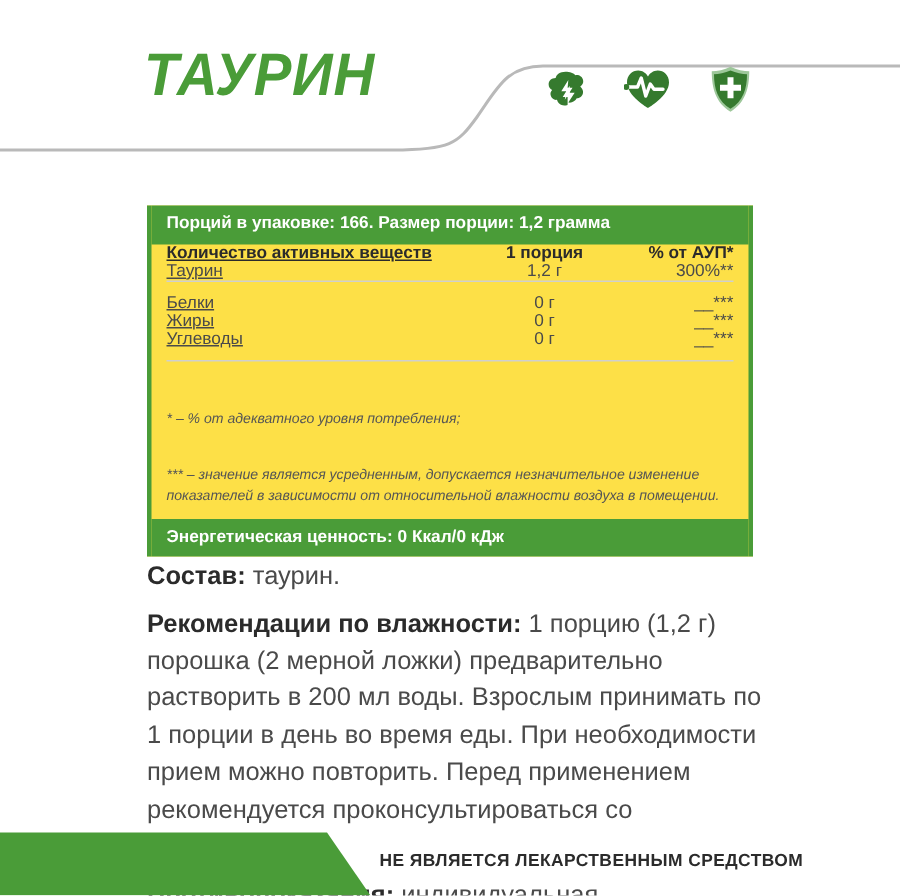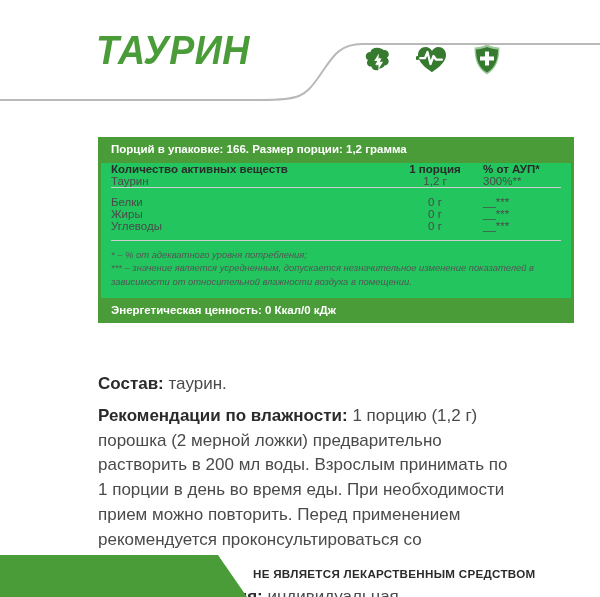--- a/index.html
+++ b/index.html
@@ -57,25 +57,25 @@
     display: flex;
     align-items: center;
     justify-content: center;
   }
 
   
   .nutrition-panel {
     position: absolute;
     left: 98px;
     top: 137px;
-    width: 476px;
+    width: 404px;
     box-sizing: border-box;
     border-left: 3px solid #4a9c38;
     border-right: 3px solid #4a9c38;
-    background: #22c55e;
+    background: #fde047;
   }
   .panel-bar {
     background: #4a9c38;
     color: #ffffff;
     font-size: 11.5px;
     font-weight: bold;
     padding: 6px 10px 7px 10px;
     line-height: 1.1;
     box-sizing: border-box;
   }
@@ -86,23 +86,23 @@
 
   table.nutri {
     width: 100%;
     border-collapse: collapse;
     font-size: 11.5px;
   }
   table.nutri td {
     padding: 0;
     vertical-align: baseline;
   }
-  .col-name  { text-align: left; }
+  .col-name  { text-align: left; text-decoration: underline; }
   .col-serve { text-align: center; width: 96px; }
-  .col-pct   { width: 78px; }
+  .col-pct   { text-align: right; width: 78px; }
 
   .row-head td {
     font-weight: bold;
     color: #2b2b2b;
     padding-top: 8px;
     padding-bottom: 5px;
     font-size: 11.5px;
   }
   .row-active td {
     padding-bottom: 8px;
@@ -121,21 +121,21 @@
   .row-macro.first td { padding-top: 8px; }
   .row-macro.last  td { padding-bottom: 8px; }
 
   .footnotes {
     font-size: 9.4px;
     font-style: italic;
     color: #555555;
     line-height: 1.45;
     padding: 7px 0 9px 0;
   }
-  .footnotes div { white-space: normal; }
+  .footnotes div { white-space: normal; margin-top: 24px; }
 
   
   .description {
     position: absolute;
     left: 98px;
     top: 372px;
     width: 410px;
     font-size: 17px;
     line-height: 1.46;
     color: #4a4a4a;

